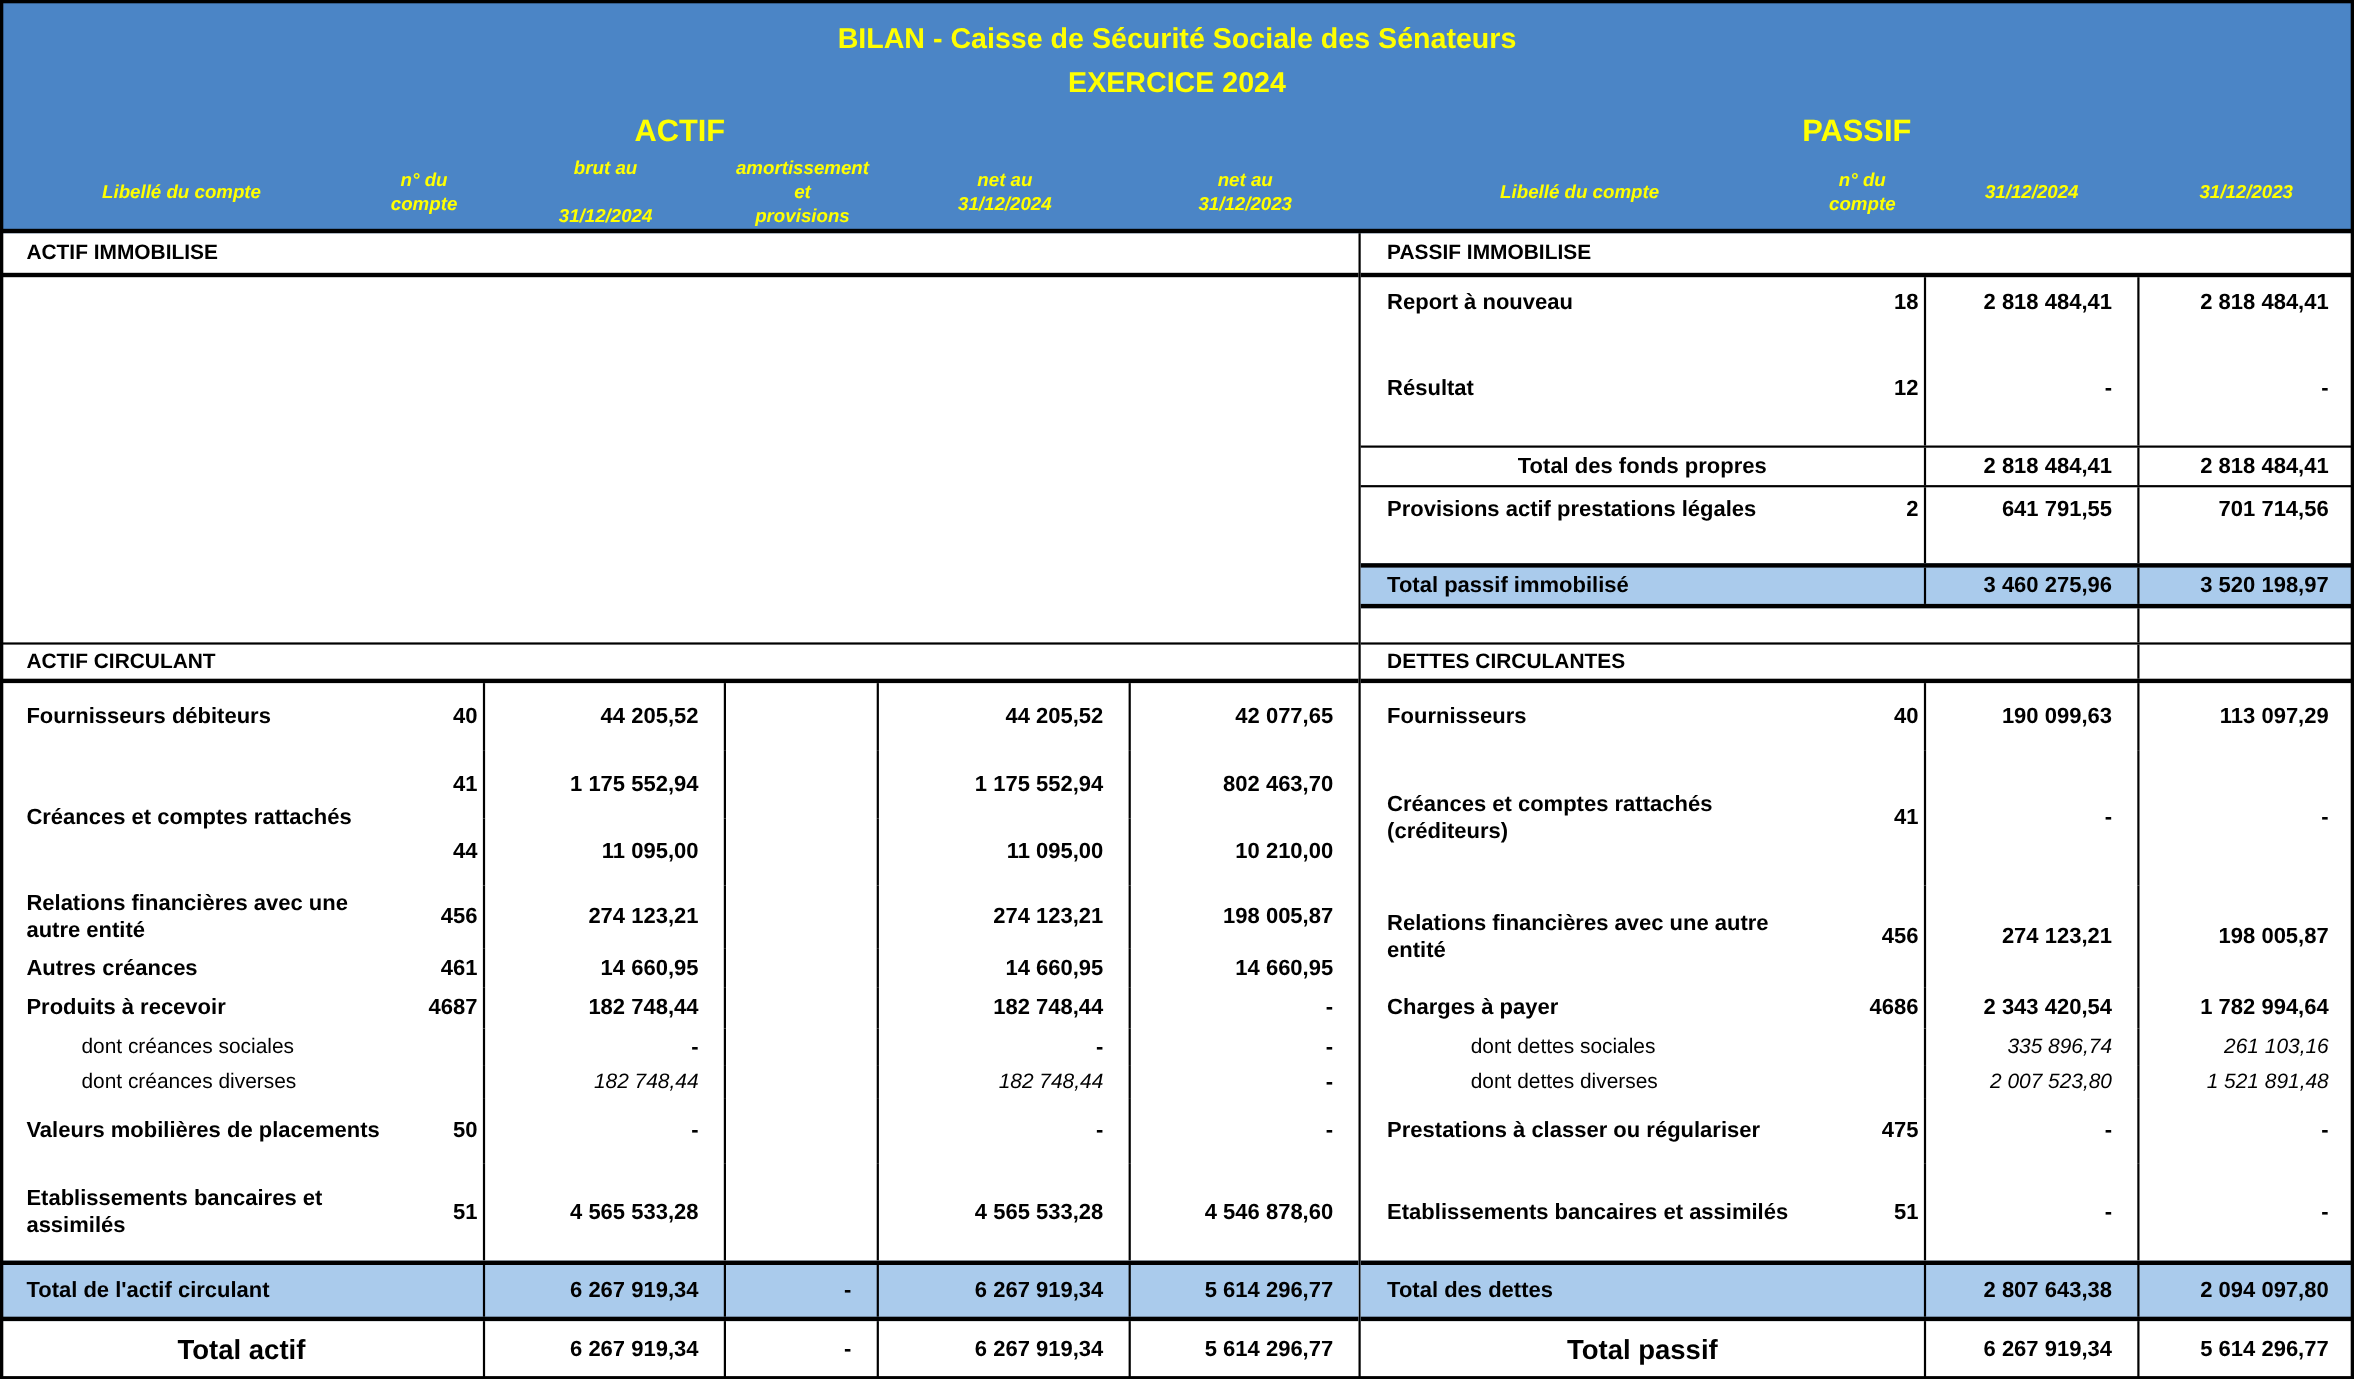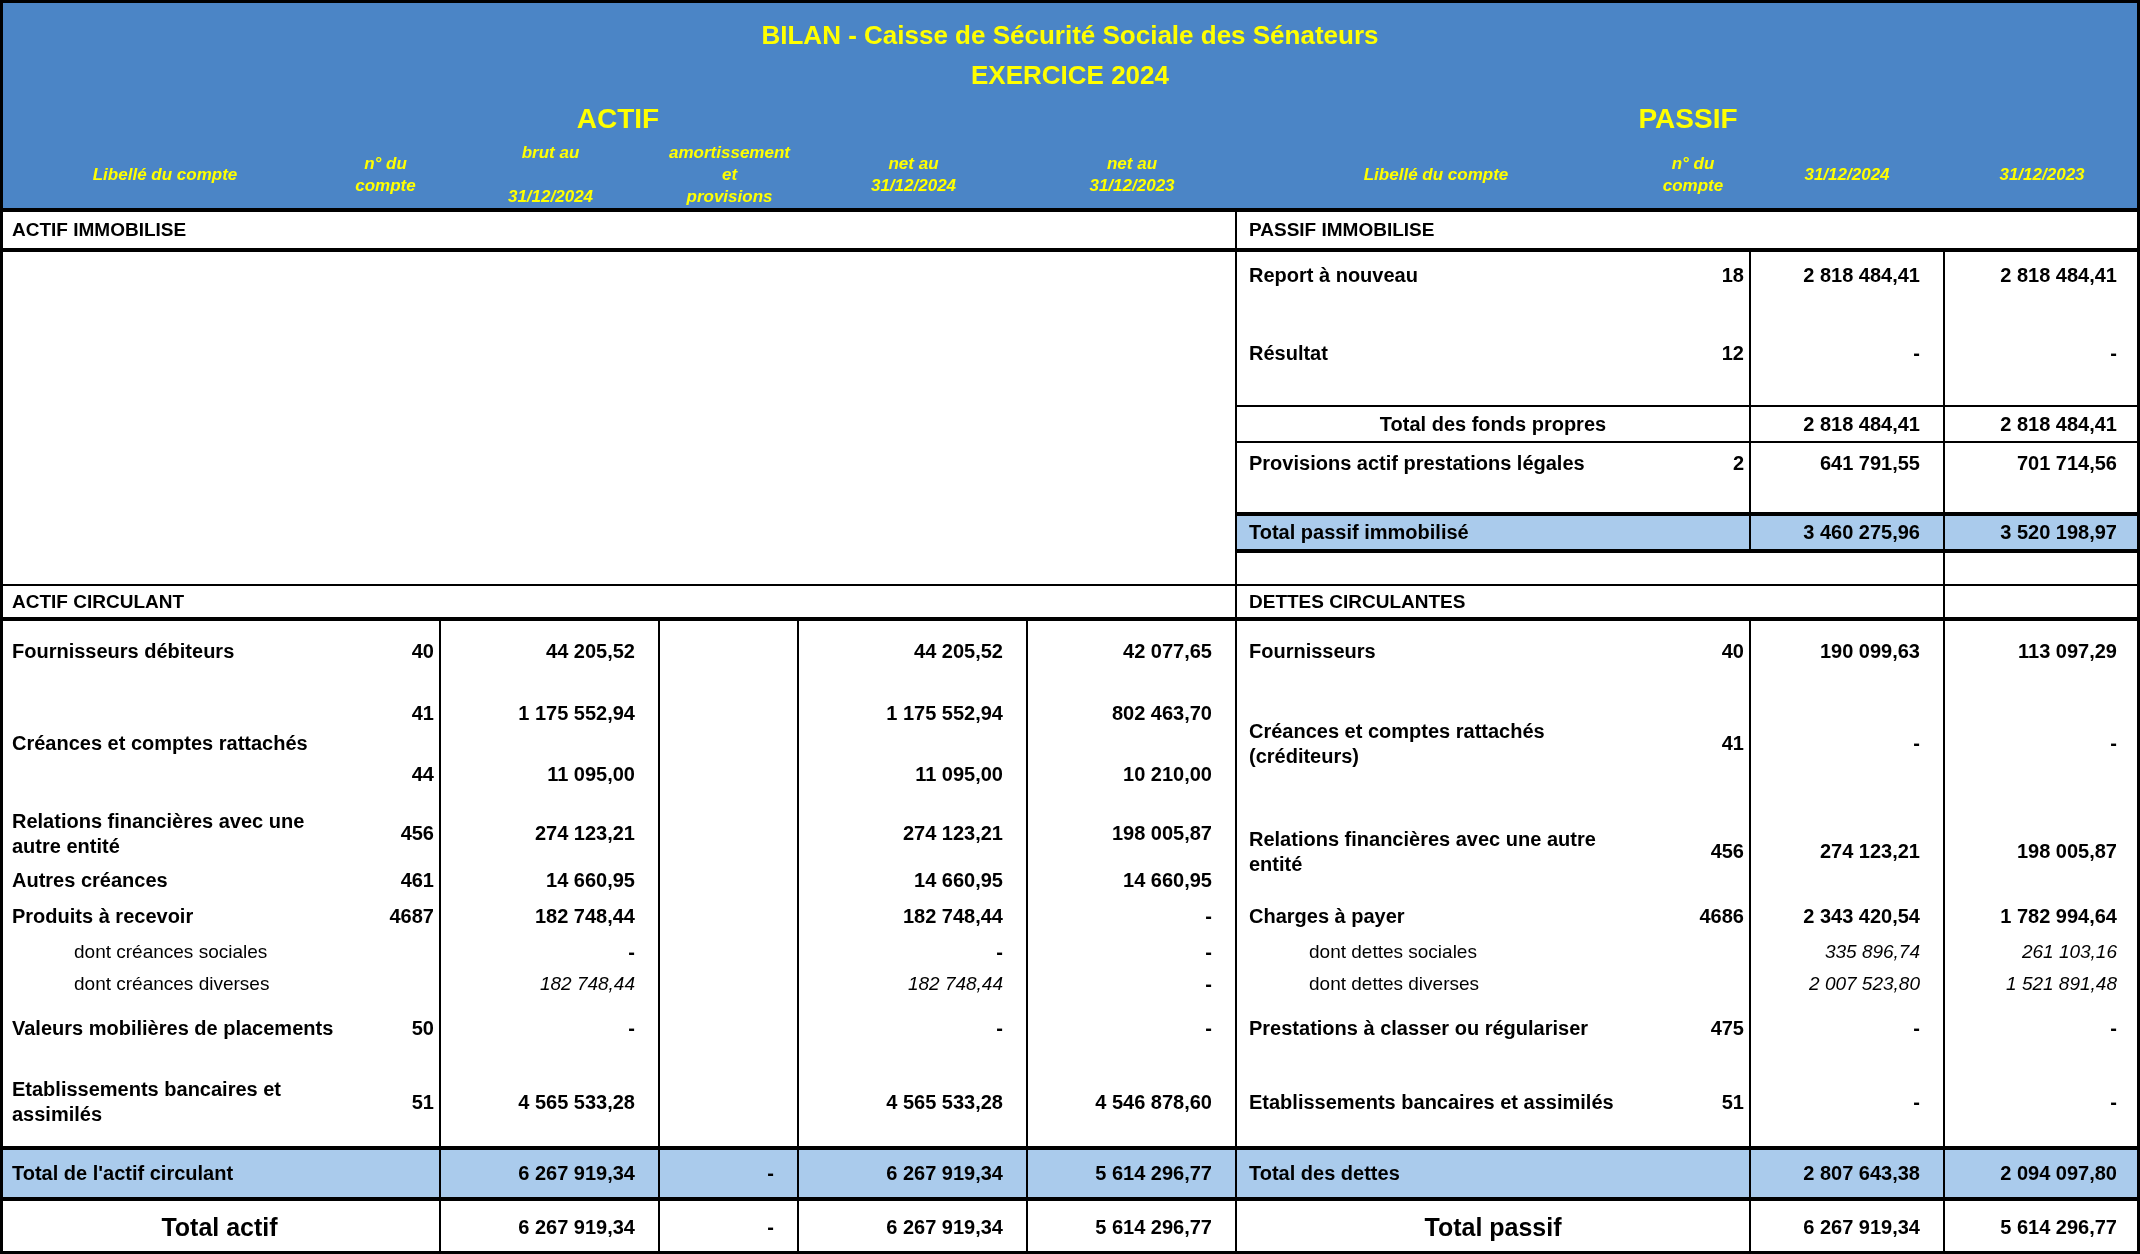--- a/index.html
+++ b/index.html
@@ -22,35 +22,35 @@
 
   
   .lp{position:absolute;left:0;top:212px;width:1237px;height:1042px;box-sizing:border-box;
       border-right:2px solid #000;display:flex;flex-direction:column}
   .rp{position:absolute;left:1237px;top:212px;width:903px;height:1042px;display:flex;flex-direction:column}
 
   .row{display:flex;box-sizing:border-box;flex:0 0 auto}
   .stack{display:flex;flex-direction:column;box-sizing:border-box}
   .c{box-sizing:border-box;display:flex;align-items:center;overflow:visible;white-space:nowrap}
   .br{border-right:2px solid #000}
-  .lblc{padding-left:12px}
+  .lblc{padding-left:24px}
   .numc{justify-content:flex-end;padding-right:5px}
   .valc{justify-content:flex-end;padding-right:23px}
   .ctr{justify-content:center;}
   .lbl2{flex-direction:column;align-items:flex-start;justify-content:center;line-height:25px}
   .sec{border-bottom:4px solid #000;font-size:19px}
   .sec2{border-top:2px solid #000;border-bottom:4px solid #000;font-size:19px}
   .bt2{border-top:2px solid #000}.bb2{border-bottom:2px solid #000}
   .bt3{border-top:4px solid #000}.bb3{border-bottom:4px solid #000}
   .bluebg{background:#AACBEC}
   .dont{font-weight:normal;font-size:19px}
   .it{font-weight:normal;font-style:italic;font-size:19px}
   .big{font-size:25px}
   .ind-l{padding-left:74px}
-  .ind-r{padding-left:72px}
+  .ind-r{padding-left:100px}
   .topA .c{align-items:flex-start;padding-top:12px}
   .topB .c{align-items:flex-start;padding-top:9px}
 
   
   .w-llbl{width:330px}.w-lnum{width:111px}.w-brut{width:219px}.w-amort{width:139px}
   .w-net24{width:229px}.w-net23{width:207px}.w-lmerge{width:441px}
   
   .w-rlbl{width:400px}.w-rnum{width:114px}.w-r24{width:194px}.w-r23{width:195px}
   .w-rmerge{width:514px}.w-rwide{width:708px}
 </style>

